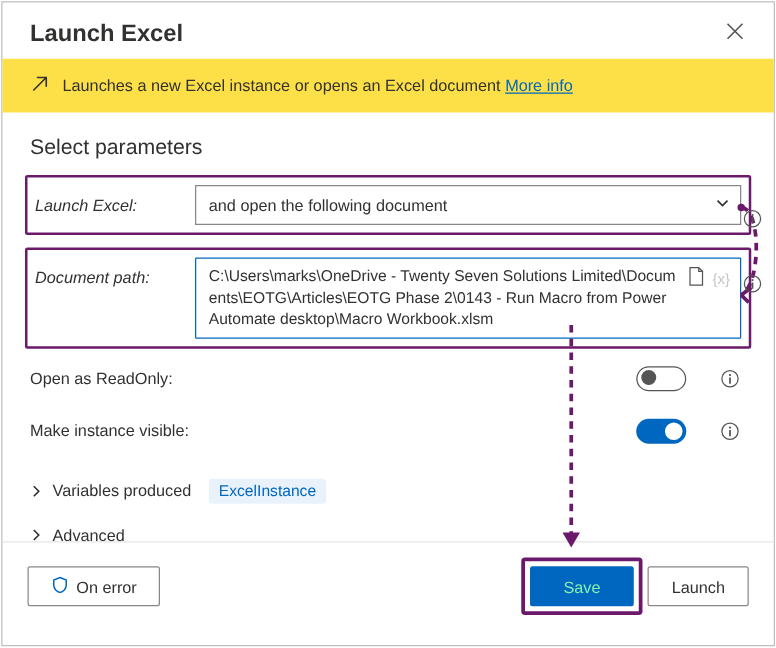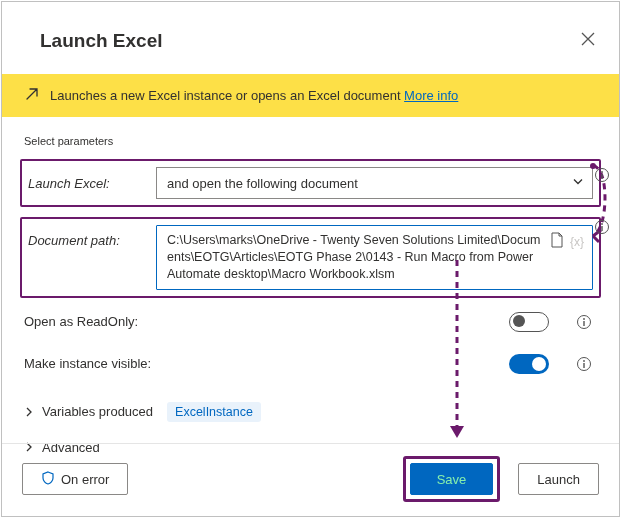--- a/index.html
+++ b/index.html
@@ -23,40 +23,40 @@
   }
   .hdr {
     display: flex;
     justify-content: space-between;
     align-items: center;
     padding: 12px 20px 6px 22px;
   }
   .hdr h1 {
     font-size: 19px;
     font-weight: 600;
-    margin: 16px;
+    margin: 0;
   }
   .close {
     font-size: 16px;
     cursor: pointer;
     color: #555;
     padding: 4px;
   }
   .banner {
     background: #fde047;
     padding: 12px 22px;
     display: flex;
     align-items: center;
     gap: 10px;
     font-size: 13px;
   }
   .banner svg { flex-shrink: 0; }
   .banner a { color: #0067c0; text-decoration: underline; cursor: pointer; }
   .section-title {
-    font-size: 11px;
+    font-size: 17px;
     padding: 18px 22px 12px 22px;
     color: #323130;
   }
   .row {
     display: flex;
     align-items: flex-start;
     padding: 0 22px 14px 22px;
     position: relative;
   }
   .label {
@@ -143,26 +143,26 @@
   .chip {
     background:#e9f2fb;
     color:#0067c0;
     border-radius:3px;
     padding:3px 8px;
     font-size:12.5px;
     margin-left:6px;
   }
   .footer {
     position:absolute;
-    bottom:2px; left:0; right:0;
+    bottom:12px; left:0; right:0;
     border-top:1px solid #e5e5e5;
     padding:12px 20px;
     display:flex;
     align-items:center;
-    gap:18px;
+    gap:4px;
     margin-top:48px;
   }
   .btn {
     height:32px;
     border:1px solid #8a8886;
     background:#fff;
     border-radius:2px;
     padding:0 18px;
     display:flex;
     align-items:center;

